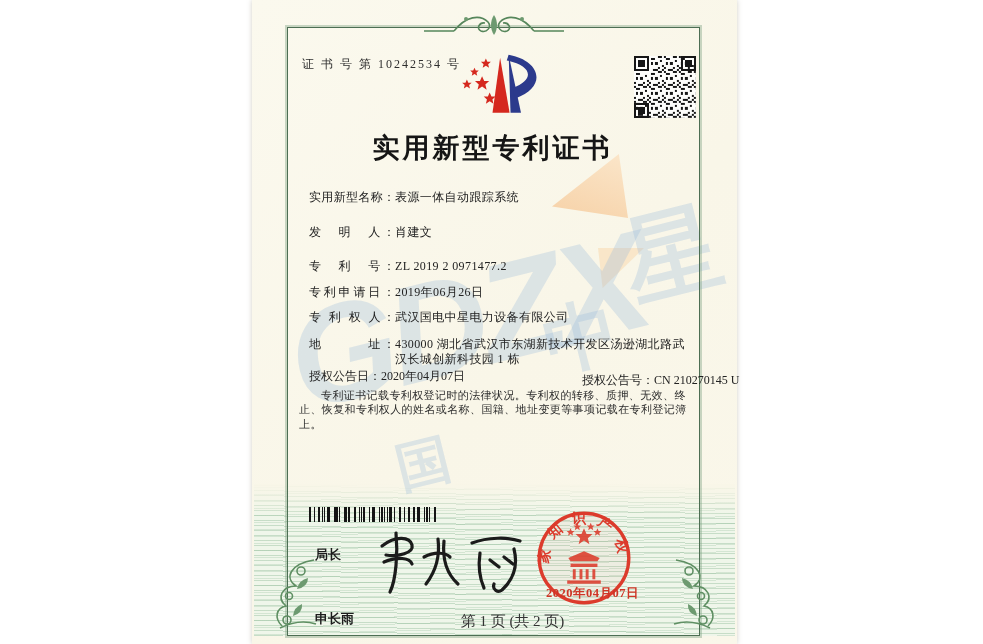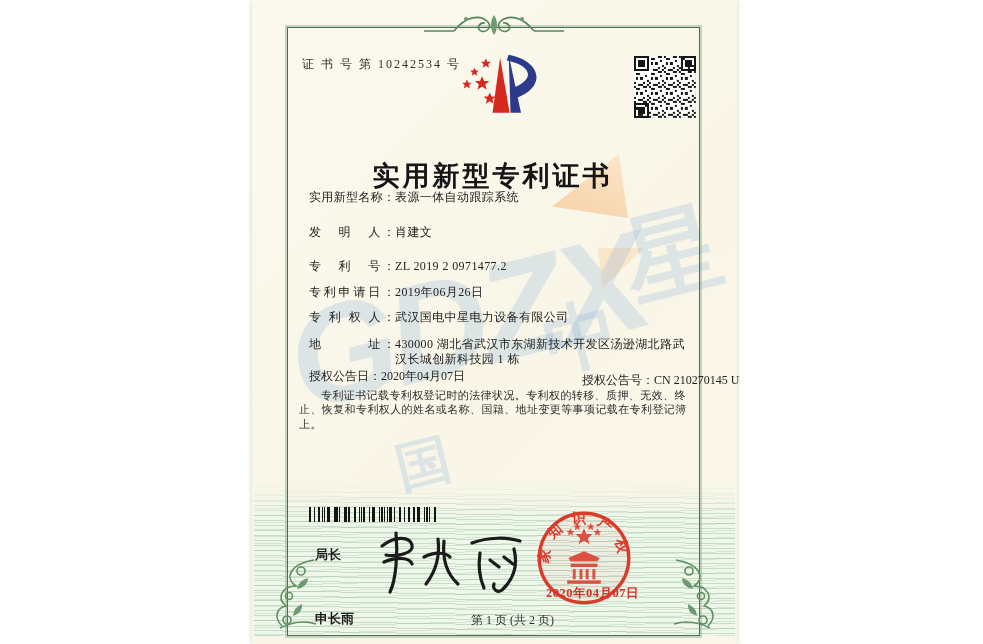--- a/index.html
+++ b/index.html
@@ -45,21 +45,21 @@
          background:linear-gradient(20deg,#f6cb9c,#fbe3c4);
          clip-path:polygon(88% 0, 0 82%, 100% 100%);opacity:.85;}
   .tri-2{left:346px;top:248px;width:46px;height:40px;
          background:#f8dcb4;clip-path:polygon(10% 100%, 100% 0, 0 0);opacity:.6;}
   
   .certno{position:absolute;left:50px;top:56px;font-size:12px;color:#2e2e2e;letter-spacing:2px;}
   .logo{position:absolute;left:202px;top:52px;width:96px;height:74px;}
   .qr{position:absolute;left:380px;top:56px;width:66px;height:62px;}
   .title{
     position:absolute;left:35px;top:130px;width:411px;text-align:center;
-    font-size:27px;font-weight:bold;color:#151515;letter-spacing:3px;margin-top:28px;
+    font-size:27px;font-weight:bold;color:#151515;letter-spacing:3px;
   }
   
   .row{position:absolute;left:57px;font-size:12px;color:#222;line-height:15px;text-decoration:underline;}
   .flabel{display:inline-block;width:86px;vertical-align:top;text-align:justify;text-align-last:justify;white-space:nowrap;overflow:visible;}
   .fvalue{display:inline-block;vertical-align:top;max-width:302px;letter-spacing:.4px;}
   .r1{top:190px}.r2{top:225px}.r3{top:259px}.r4{top:285px}.r5{top:310px}.r6{top:337px}
   .rgrant{position:absolute;left:57px;top:368px;font-size:12px;color:#222;font-family:Liberation Serif, serif;}
   .rgrant .g2{position:absolute;left:273px;top:4px;white-space:nowrap;}
   
   .bodytext{position:absolute;left:47px;top:388px;width:392px;font-size:11px;
@@ -72,21 +72,21 @@
       repeating-linear-gradient(90deg,#151515 0 2px,rgba(0,0,0,0) 2px 9px),
       repeating-linear-gradient(90deg,#151515 0 1px,rgba(0,0,0,0) 1px 13px);}
   .director-title{position:absolute;left:63px;top:546px;font-size:13px;font-weight:600;color:#1c1c1c;
       font-family:"Liberation Sans","DejaVu Sans",sans-serif;}
   .director-name{position:absolute;left:63px;top:569px;font-size:13px;font-weight:600;color:#1c1c1c;
       font-family:"Liberation Sans","DejaVu Sans",sans-serif;margin-top:41px;}
   .sig{position:absolute;left:100px;top:526px;width:190px;height:78px;}
   .seal{position:absolute;left:276px;top:502px;width:112px;height:112px;}
   .seal-date{position:absolute;left:294px;top:585px;width:110px;font-size:12.5px;font-weight:bold;
      color:#cf3526;letter-spacing:.5px;white-space:nowrap;}
-  .pageno{position:absolute;left:35px;top:612px;width:451px;text-align:center;font-size:12px;color:#333;}
+  .pageno{position:absolute;left:35px;top:612px;width:451px;text-align:center;font-size:15px;color:#333;}
   
   .vine-top{position:absolute;left:172px;top:10px;width:140px;height:30px;}
   .fl-bl{position:absolute;left:20px;top:558px;width:48px;height:74px;}
   .fl-br{position:absolute;left:418px;top:558px;width:48px;height:74px;transform:scaleX(-1);}
 </style>
 </head>
 <body>
 
 <div class="stage">
   <div class="sheet">

